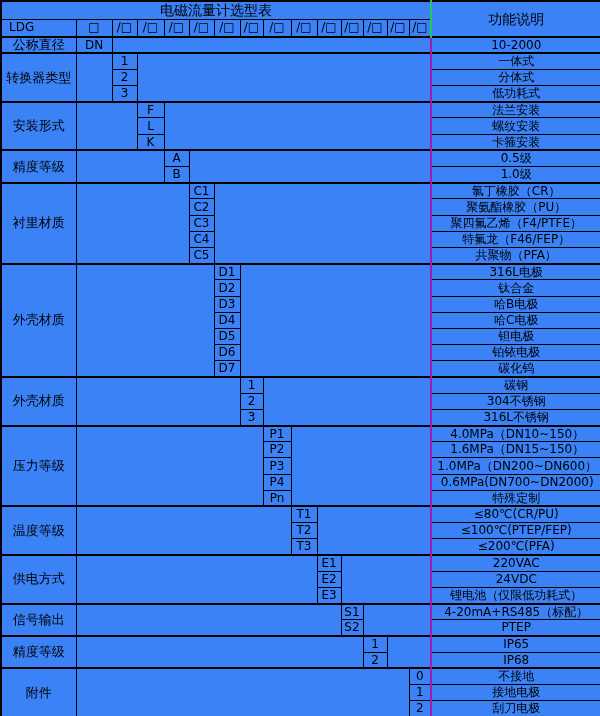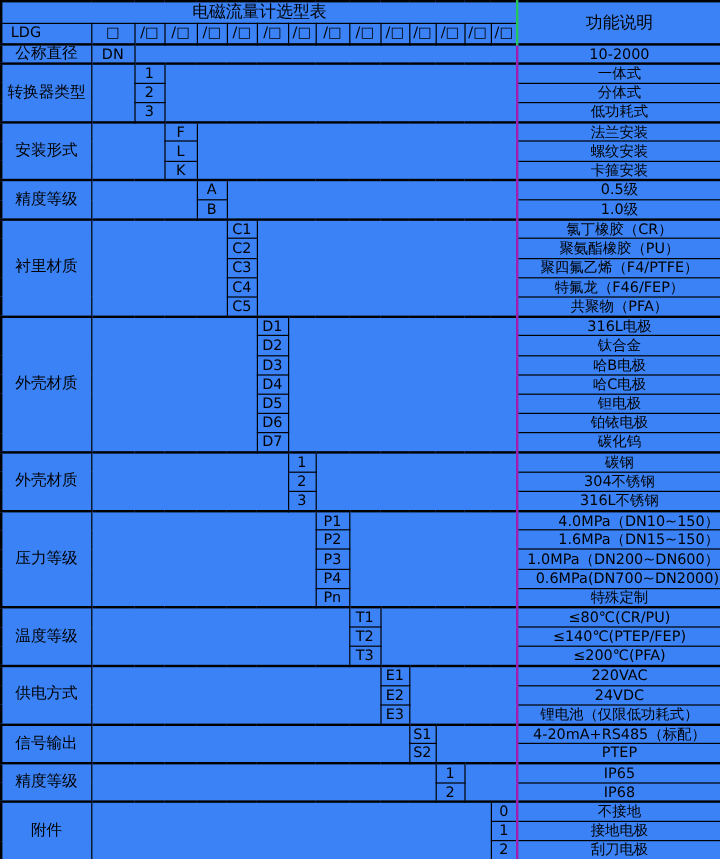--- a/index.html
+++ b/index.html
@@ -7,21 +7,21 @@
   table{border-collapse:collapse;table-layout:fixed;width:600px;height:716px;
         font-family:"DejaVu Sans",sans-serif;font-size:12px;color:#000;}
   td{border:1px solid #000;padding:0 1px;text-align:center;vertical-align:middle;
      overflow:hidden;white-space:nowrap;line-height:1.05;}
   td.title{font-size:14px;}
   td.fnhead{font-size:14px;border-left:2px solid #22c55e;}
   td.ldg{text-align:left;padding-left:7px;margin-top:41px;}
   td.label{font-size:13px;}
   td.code{font-size:12px;}
   td.fn{border-left:2px solid #a21caf;font-size:12px;}
-  td.fn-left{text-align:right;padding-left:3px;}
+  td.fn-left{text-align:center;padding-left:3px;}
   tr{height:16.19px;}
   tr.h18{height:18px;}
   tr.cat > td{border-top:2px solid #000;}
   table{border:2px solid #000;}
 </style>
 </head>
 <body>
 
 <div id="sheet">
   <table>
@@ -206,21 +206,21 @@
         </tr>
         <tr class="cat">
           <td class="label" rowspan="3">温度等级</td>
           <td rowspan="3" colspan="8"></td>
           <td class="code">T1</td>
           <td rowspan="3" colspan="5"></td>
           <td class="fn">≤80℃(CR/PU)</td>
         </tr>
         <tr>
           <td class="code">T2</td>
-          <td class="fn">≤140℃(PTEP/FEP)</td>
+          <td class="fn">≤100℃(PTEP/FEP)</td>
         </tr>
         <tr>
           <td class="code">T3</td>
           <td class="fn">≤200℃(PFA)</td>
         </tr>
         <tr class="cat">
           <td class="label" rowspan="3">供电方式</td>
           <td rowspan="3" colspan="9"></td>
           <td class="code">E1</td>
           <td rowspan="3" colspan="4"></td>

